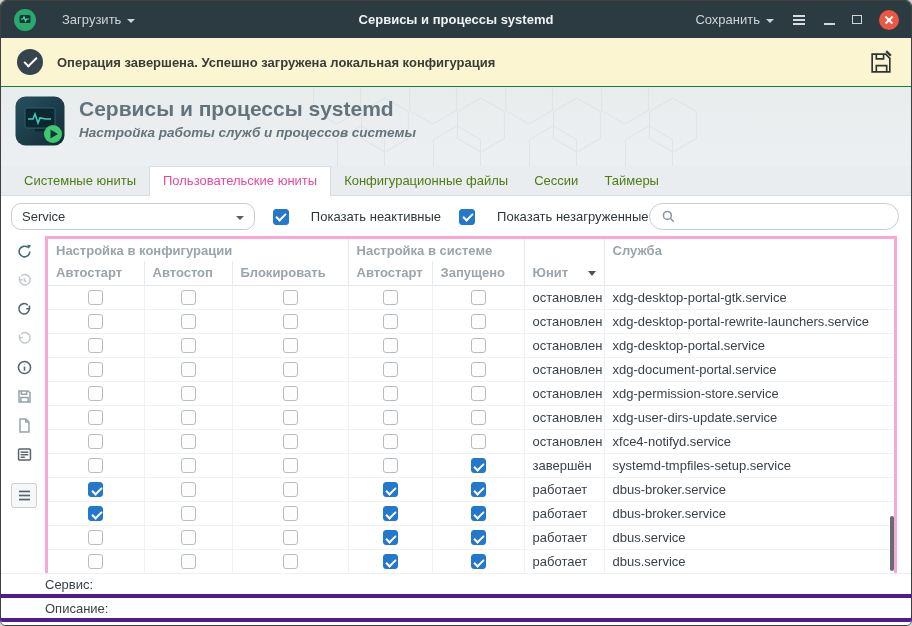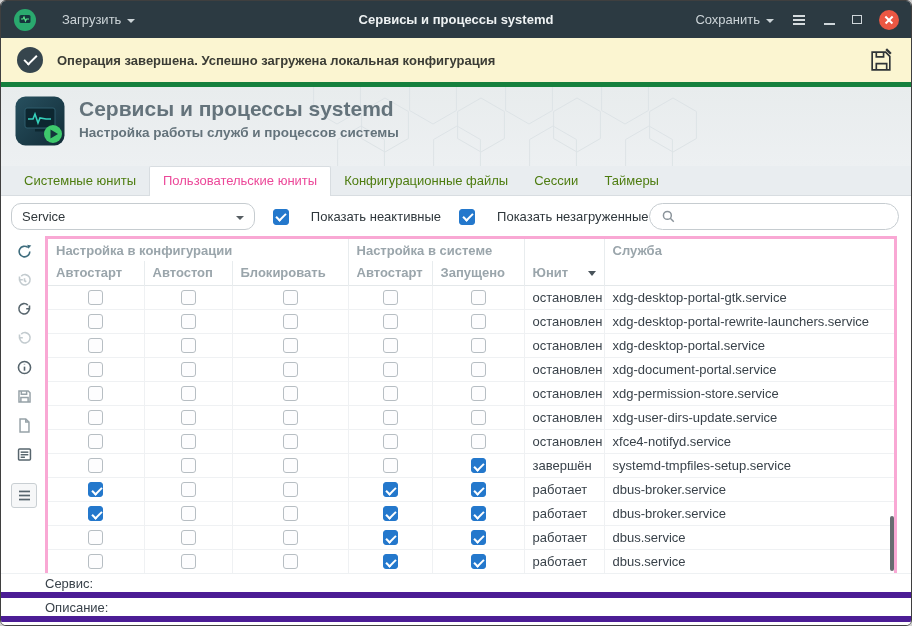--- a/index.html
+++ b/index.html
@@ -21,35 +21,35 @@
   .win-restore { width:10px; height:9px; border:1.5px solid #cfd6da; }
   .win-close { position:relative; width:20px; height:20px; border-radius:50%; background:#eb5743; }
   .win-close::before,.win-close::after { content:""; position:absolute; left:5px; top:9.2px;
            width:10px; height:1.7px; background:#fff; }
   .win-close::before { transform:rotate(45deg); }
   .win-close::after { transform:rotate(-45deg); }
   .app-icon-sm { display:flex; }
 
   
   .notify { position:absolute; top:37px; left:0; right:0; height:49px; background:#fbf5d1;
-            border-bottom:5px solid #15803d; display:flex; align-items:center; padding:0 16px; gap:14px; }
+            border-bottom:1px solid #15803d; display:flex; align-items:center; padding:0 16px; gap:14px; }
   .notify-check { position:relative; width:26px; height:26px; border-radius:50%; background:#36454d; flex:0 0 auto; }
   .notify-check::after { content:""; position:absolute; left:7px; top:8px; width:11px; height:5px;
             border-left:2.5px solid #fff; border-bottom:2.5px solid #fff; transform:rotate(-45deg); }
   .notify-text { font-weight:700; color:#3b3c35; }
   .notify-save { margin-left:auto; display:flex; }
 
   
   .header { position:absolute; top:86px; left:0; right:0; height:79px;
             background:linear-gradient(180deg,#e8eced,#edf0f2); }
   .hex { position:absolute; inset:0; width:100%; height:100%; }
   .hex polygon { fill:none; stroke:#dde3e6; stroke-width:1; }
   .app-icon-lg { position:absolute; left:14px; top:9px; width:50px; height:50px; }
   .hd-title { position:absolute; left:78px; top:10px; font-size:21px; font-weight:700; color:#64737b; }
-  .hd-sub { position:absolute; left:78px; top:38px; font-size:13.5px; font-weight:700; color:#64737b; }
+  .hd-sub { position:absolute; left:78px; top:38px; font-size:13.5px; font-weight:700; color:#64737b;font-style:italic; }
 
   
   .tabs { position:absolute; top:165px; left:0; right:0; height:30px; background:#e9edf0;
           border-bottom:1px solid #d8dde1; display:flex; padding-left:10px; }
   .tab { padding:0 13px; line-height:29px; color:#4d7c0f; white-space:nowrap; }
   .tab.active { background:#fff; color:#ec4899; border:1px solid #d8dde1; border-bottom:none;
           margin-bottom:-1px; border-radius:2px 2px 0 0; line-height:28px; }
 
   
   .content { position:absolute; top:195px; left:0; right:0; bottom:0; background:#fff; }
@@ -94,21 +94,21 @@
   tbody tr:first-child td { border-top:1px solid #e4e8ea; }
   td.cb-cell { text-align:center; }
   td.state-cell, td.service-cell { padding-left:8px; white-space:nowrap; overflow:hidden; }
 
   .scroll-thumb { position:absolute; right:17px; top:280px; width:4px; height:55px;
         background:#666c70; border-radius:2px; }
 
   
   .footer { position:absolute; left:0; right:0; bottom:0; height:52px; background:#fff; border-top:1px solid #eef1f3; }
   .footer-row { height:24px; display:flex; align-items:center; padding-left:44px;
-        border-bottom:6px solid #4c1d95; color:#39424a; }
+        border-bottom:4px solid #4c1d95; color:#39424a; }
 </style>
 </head>
 <body>
 
 <div class="window">
 
   <div class="titlebar">
     <div class="tb-left">
       <span class="app-icon-sm">
         <svg viewBox="0 0 24 24" width="24" height="24">

